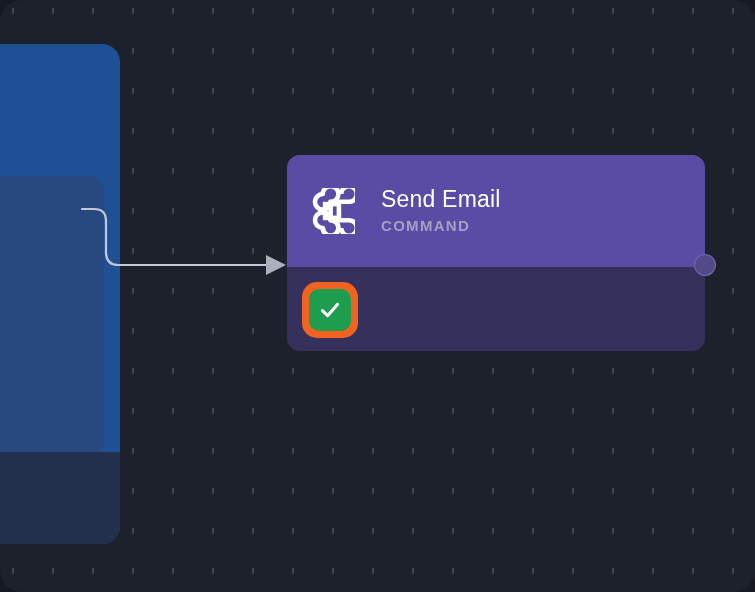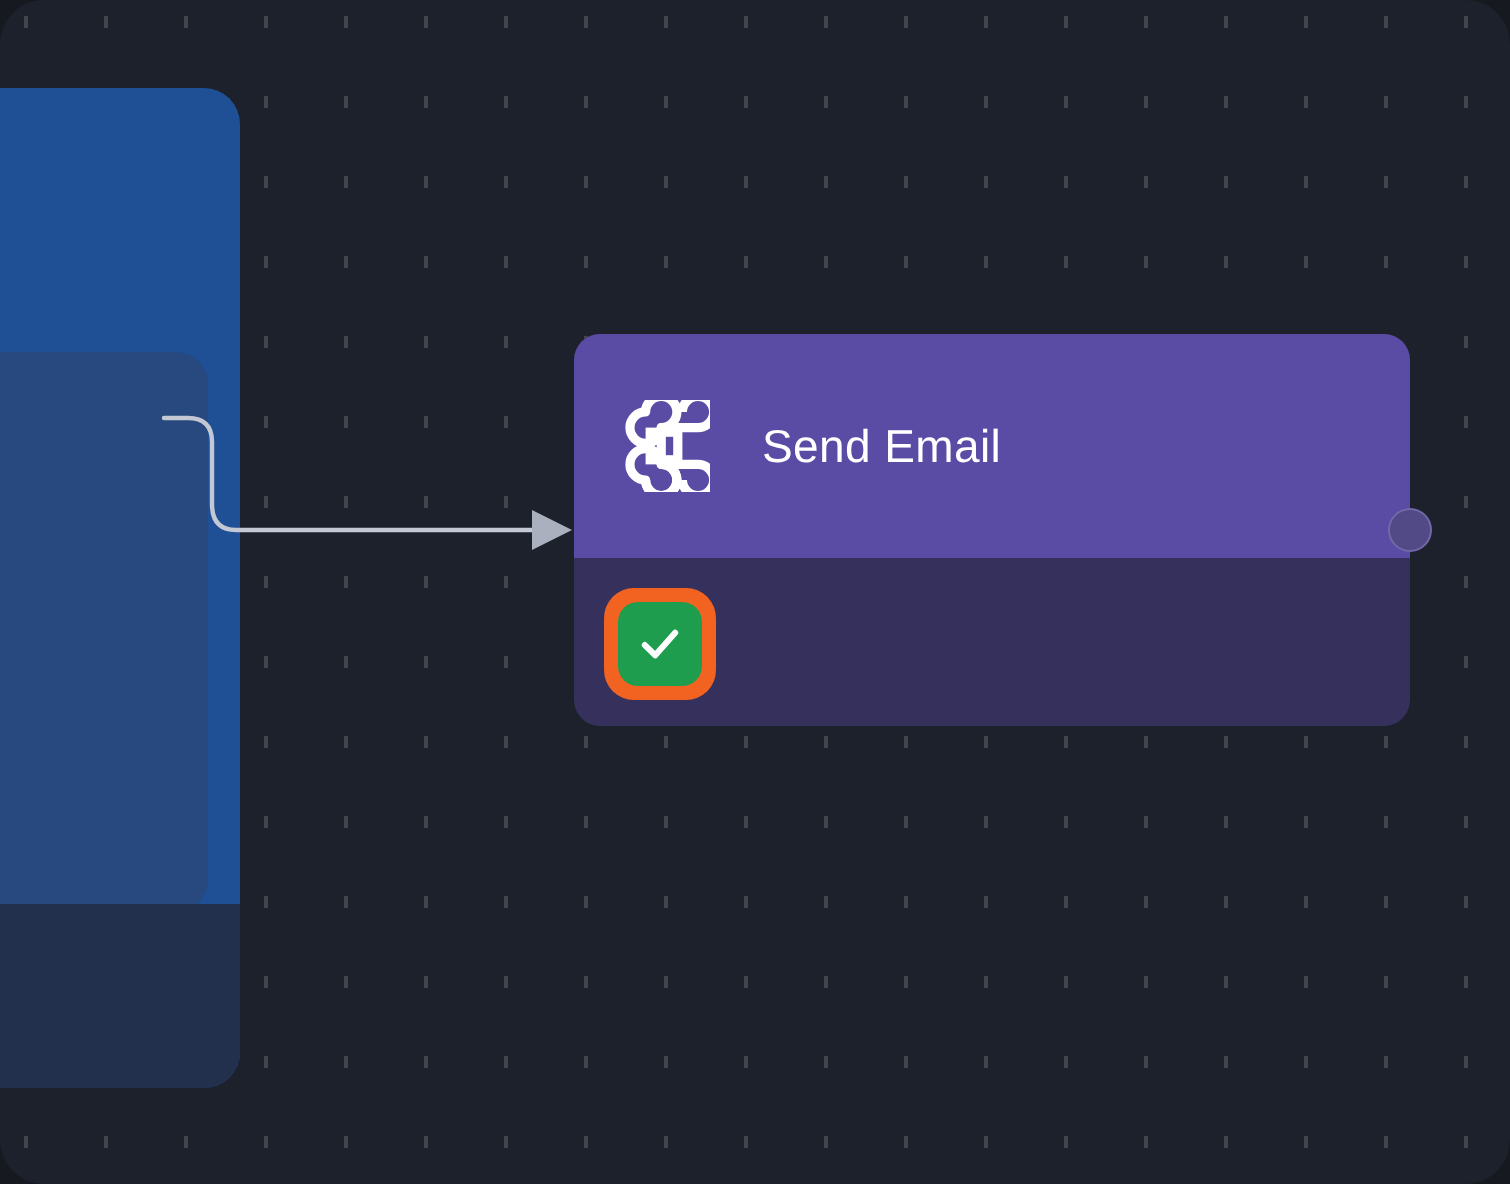--- a/index.html
+++ b/index.html
@@ -81,21 +81,21 @@
     top: 0;
     width: 755px;
     height: 592px;
     pointer-events: none;
   }
 
   
   #purple-node {
     position: absolute;
     left: 287px;
-    top: 167px;
+    top: 155px;
     width: 418px;
     height: 196px;
     border-radius: 13px;
     overflow: hidden;
     background: #36315c;
   }
   #purple-header {
     height: 112px;
     background: #5a4ba5;
     display: flex;
@@ -189,20 +189,21 @@
 
     <div id="purple-header">
       <svg id="cmd-icon" viewBox="0 0 100 100">
         <path d="M30 13 a17 17 0 1 0 17 17 v40 a17 17 0 1 1 -17 17 a17 17 0 1 1 17 -17 v-40 a17 17 0 1 1 -17 -17 z" fill="none" stroke="#ffffff" stroke-width="10" stroke-linejoin="round"></path>
         <path d="M70 13 a17 17 0 1 1 17 17 h-40 a17 17 0 1 0 -17 -17" fill="none" stroke="#ffffff" stroke-width="10" stroke-linejoin="round"></path>
         <path d="M70 87 a17 17 0 1 0 17 -17 h-40 a17 17 0 1 1 -17 17" fill="none" stroke="#ffffff" stroke-width="10" stroke-linejoin="round"></path>
         <rect x="35" y="35" width="30" height="30" fill="none" stroke="#ffffff" stroke-width="10"></rect>
       </svg>
       <div id="node-text">
         <div id="node-title">Send Email</div>
+        <div id="node-subtitle">COMMAND</div>
       </div>
     </div>
 
     <div id="purple-body">
       <div id="status-chip">
         <div id="status-chip-inner">
           <svg id="check-icon" viewBox="0 0 24 24">
             <path d="M5 12.5 L9.8 17.2 L19 6.8" fill="none" stroke="#ffffff" stroke-width="2.8" stroke-linecap="round" stroke-linejoin="round"></path>
           </svg>
         </div>

